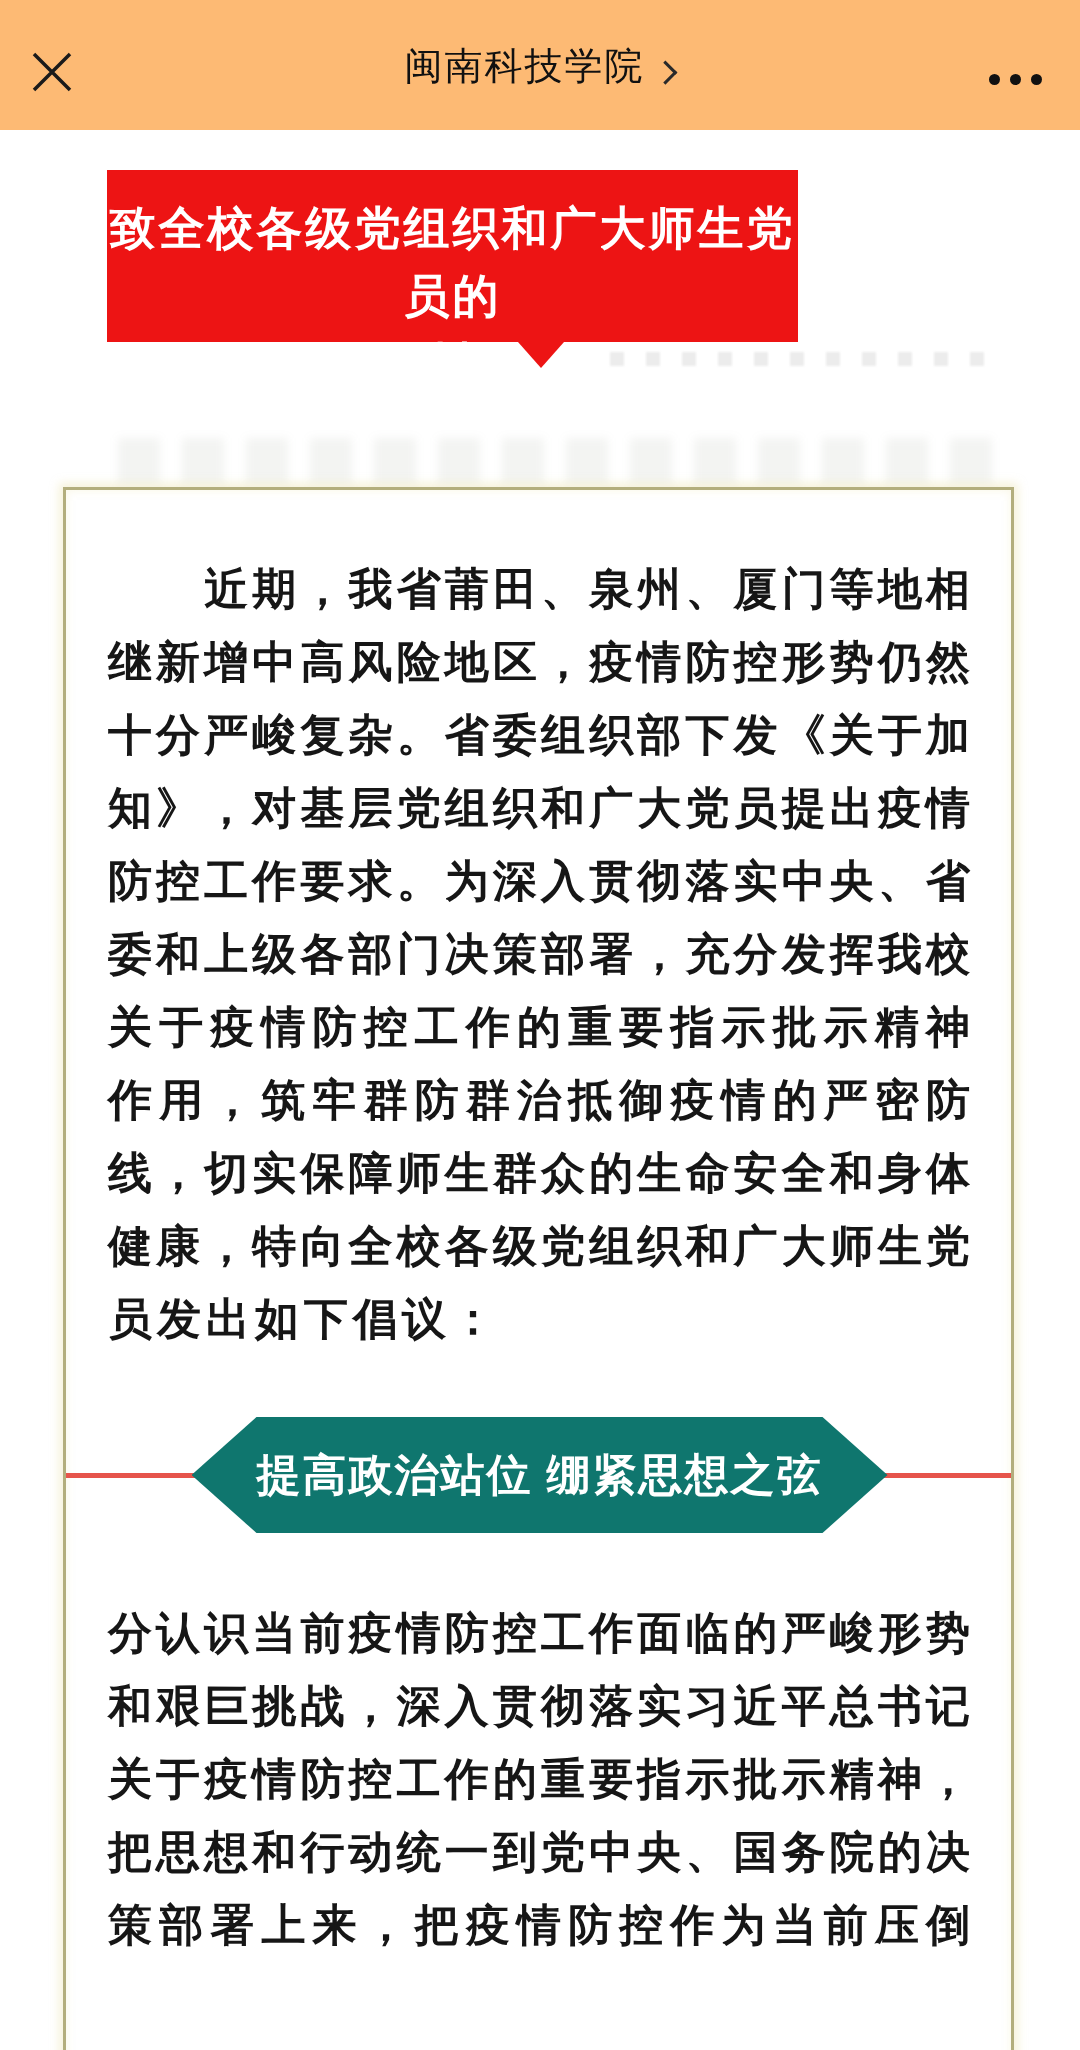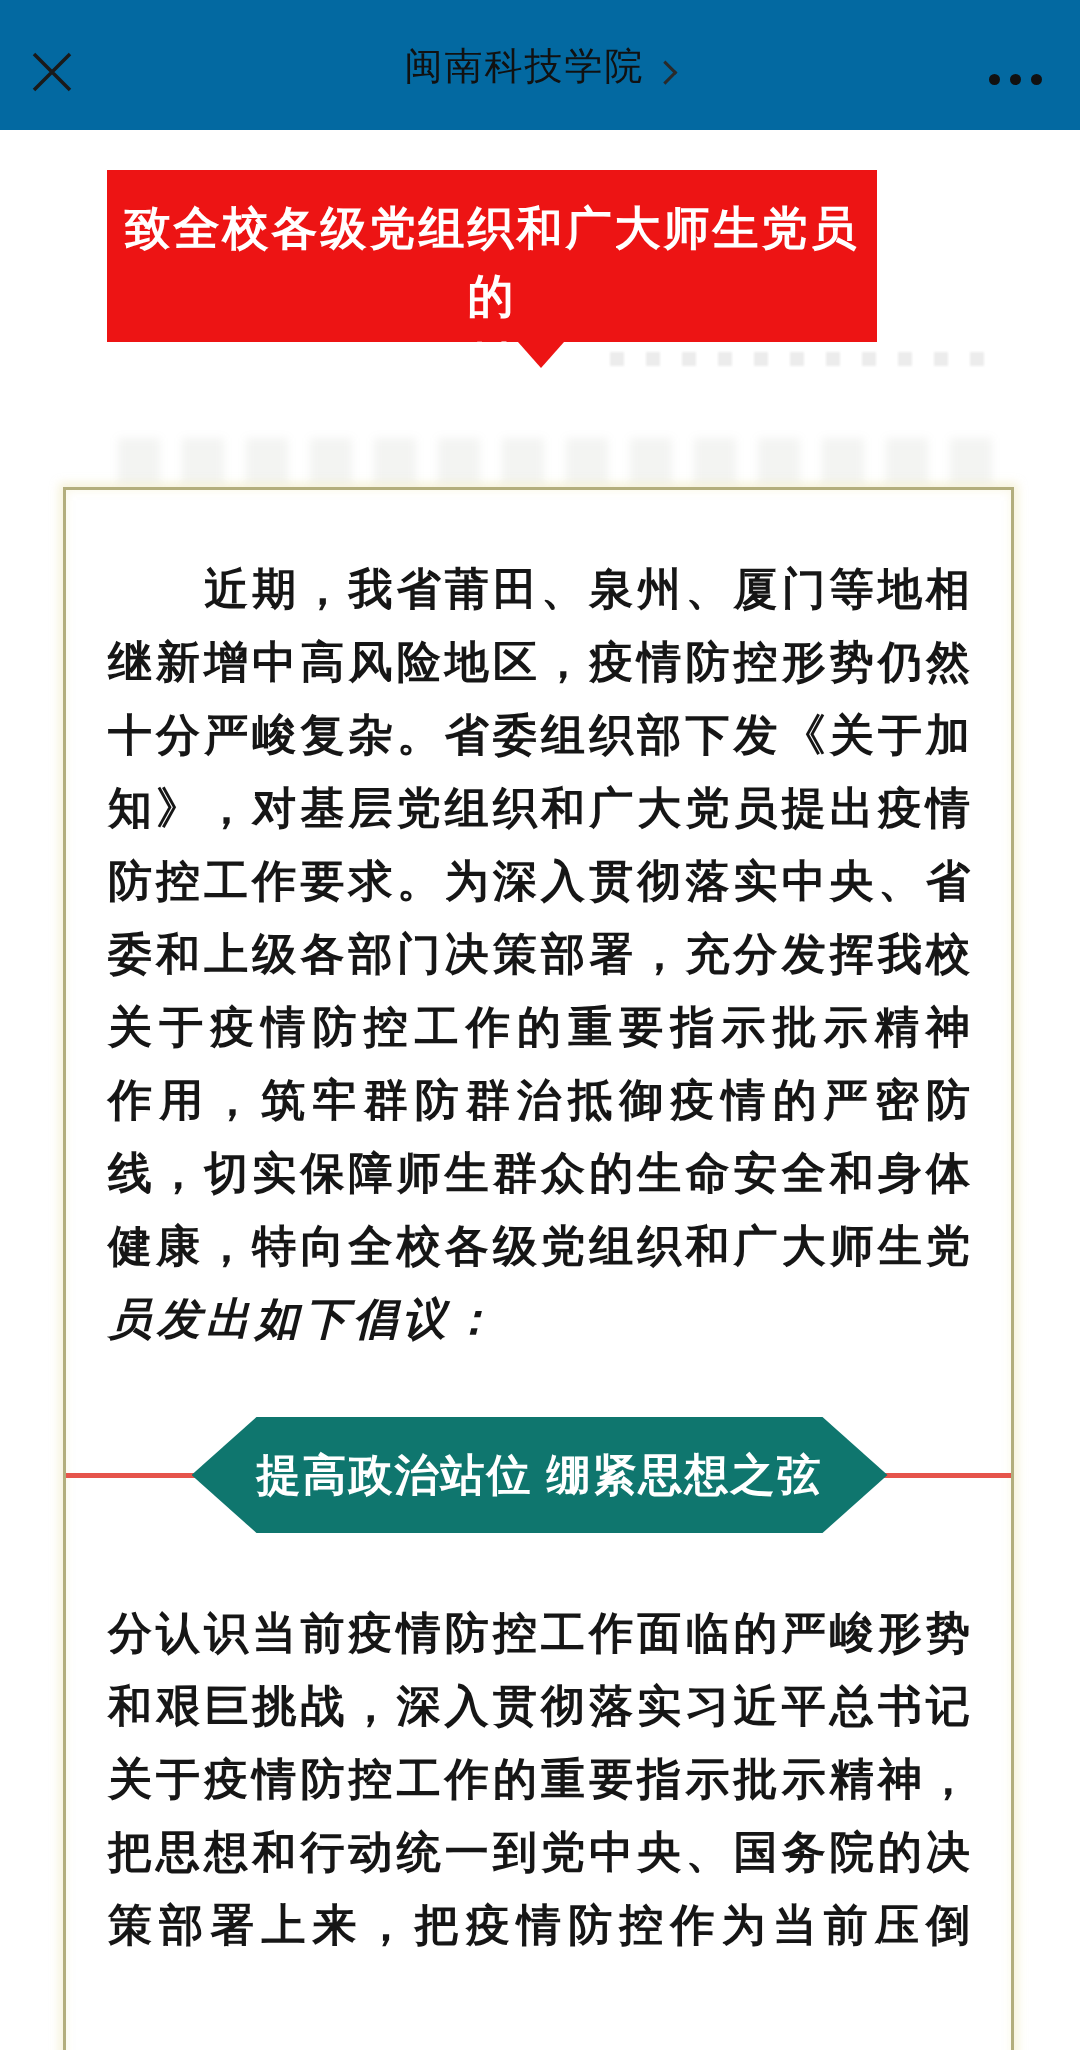--- a/index.html
+++ b/index.html
@@ -7,21 +7,21 @@
     width: 1080px; height: 2050px;
     overflow: hidden;
     background: #ffffff;
     font-family: "Liberation Sans", "DejaVu Sans", sans-serif;
     position: relative;
   }
 
   
   .appbar {
     position: absolute; top: 0; left: 0; width: 1080px; height: 130px;
-    background: #0369a1;
+    background: #fdba74;
     display: flex; align-items: center;
   }
   .close-btn {
     position: absolute; left: 28px; top: 48px;
     width: 48px; height: 48px; cursor: pointer;
   }
   .close-btn svg { width: 48px; height: 48px; }
   .appbar-title {
     position: absolute; left: 0; right: 0; top: 40px;
     text-align: center; font-size: 38px; font-weight: 500; color: #111111;
@@ -34,21 +34,21 @@
     margin-left: 14px;
   }
   .more-btn {
     position: absolute; right: 38px; top: 66px;
     display: flex; gap: 10px; cursor: pointer; padding: 8px 0;
   }
   .more-btn i { width: 11px; height: 11px; border-radius: 50%; background: #111; }
 
   
   .banner {
-    position: absolute; left: 107px; top: 170px; width: 770px; height: 172px;
+    position: absolute; left: 107px; top: 170px; width: 691px; height: 172px;
     background: #ed1414;
     color: #ffffff; text-align: center;
     padding-top: 24px;
   }
   .banner .bline { font-size: 46px; font-weight: 700; line-height: 68px; letter-spacing: 3px; }
   .banner-tail {
     position: absolute; left: 518px; top: 342px;
     width: 0; height: 0;
     border-left: 23px solid transparent;
     border-right: 23px solid transparent;
@@ -76,21 +76,21 @@
     padding: 62px 40px 0 42px;
   }
 
   .para { color: #161616; }
   .t-line {
     font-size: 44px; line-height: 73px; font-weight: 600;
     text-align: justify; text-align-last: justify;
     letter-spacing: 1px;
     white-space: nowrap;
   }
-  .t-line.last { text-align-last: left; letter-spacing: 5px; font-style: italic; }
+  .t-line.last { text-align-last: left; letter-spacing: 5px; }
 
   
   .ribbon-wrap {
     position: relative; height: 116px; margin-top: 62px; margin-bottom: 63px;
   }
   .ribbon-line {
     position: absolute; left: -42px; right: -40px; top: 56px; height: 5px;
     background: #e6544b;
   }
   .ribbon {

